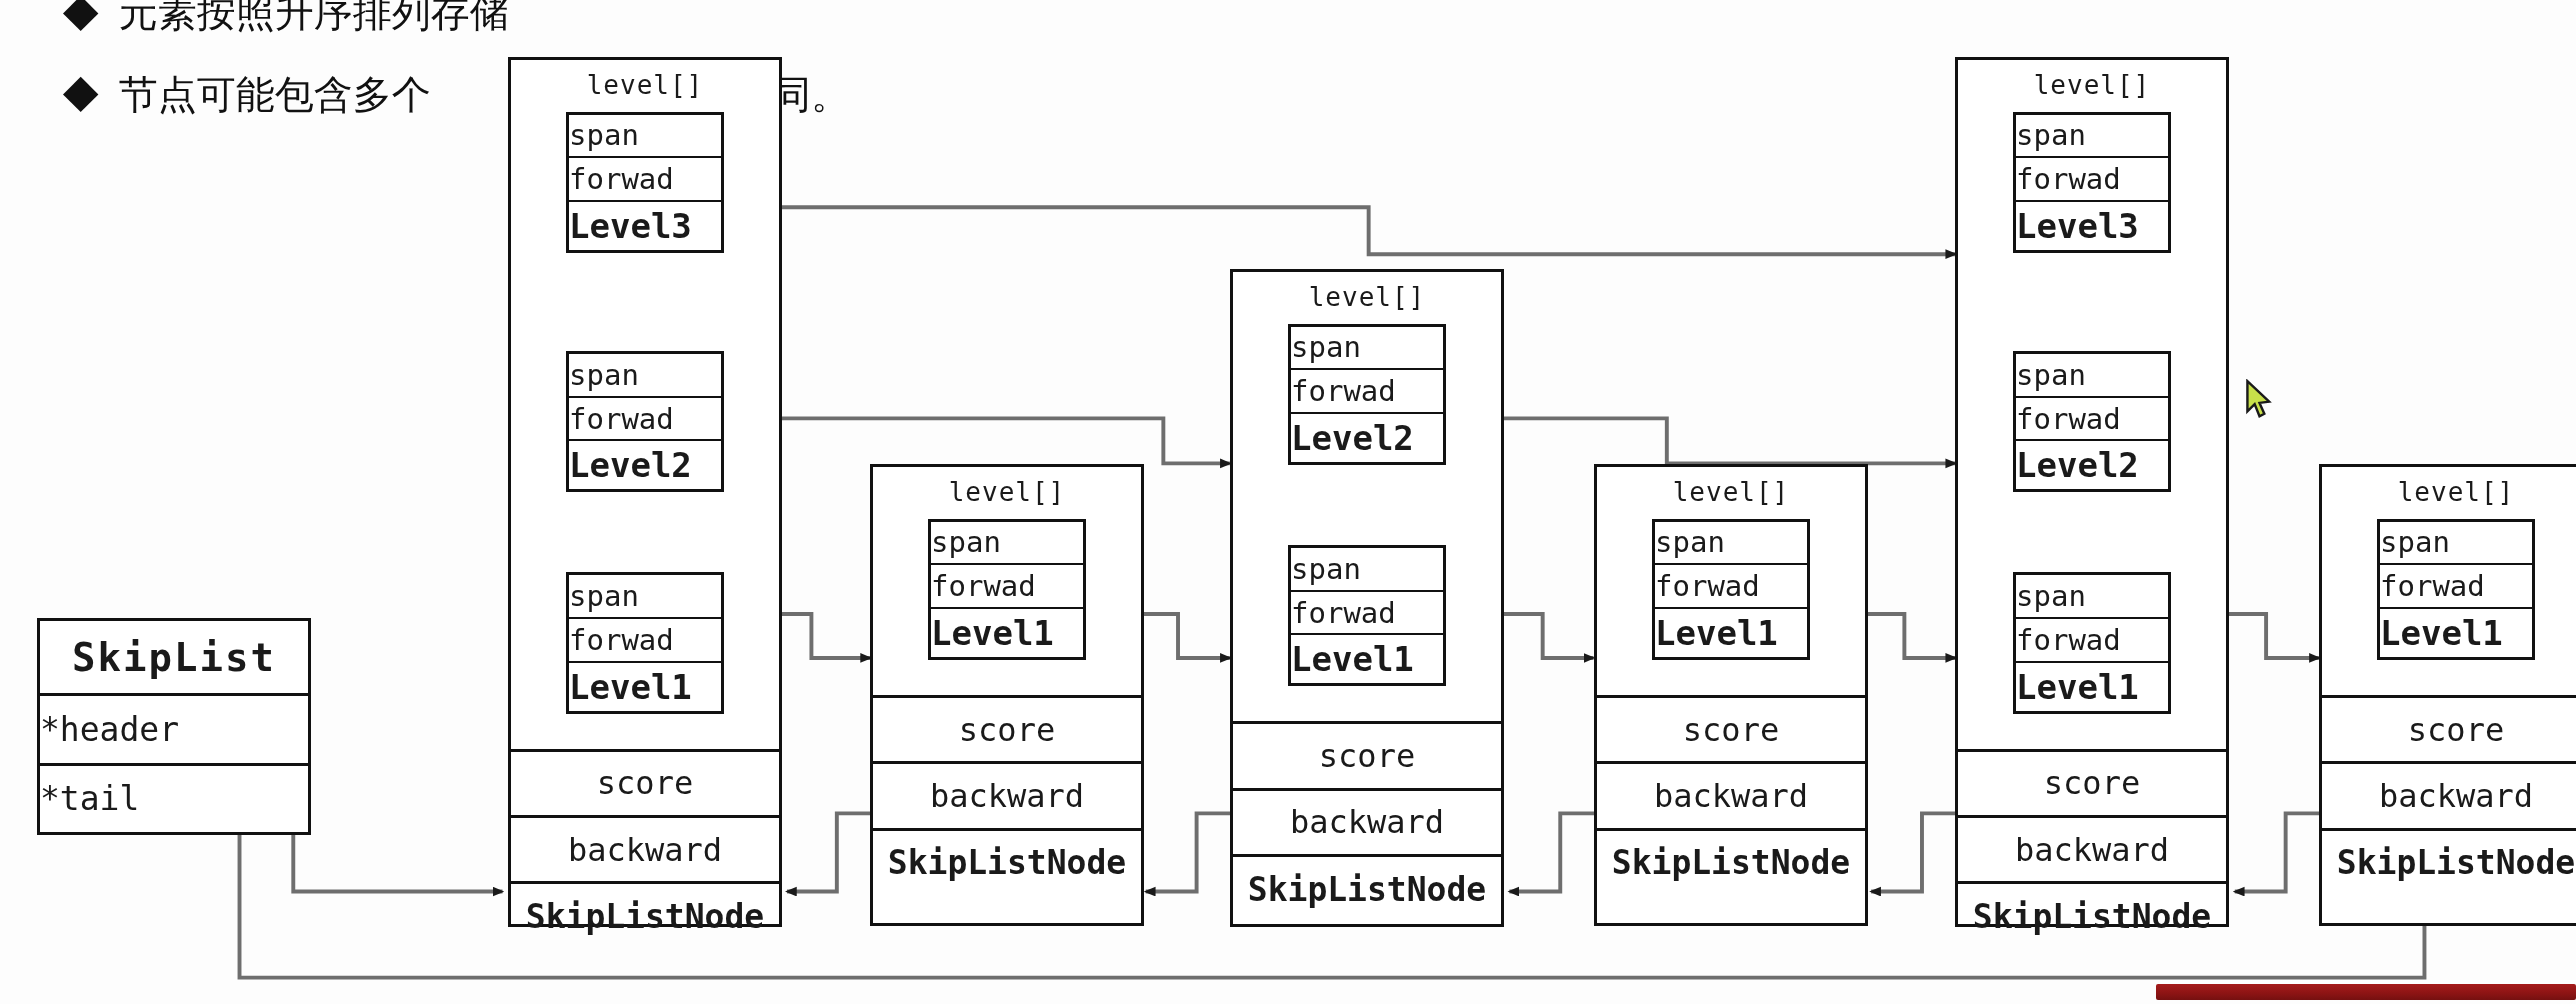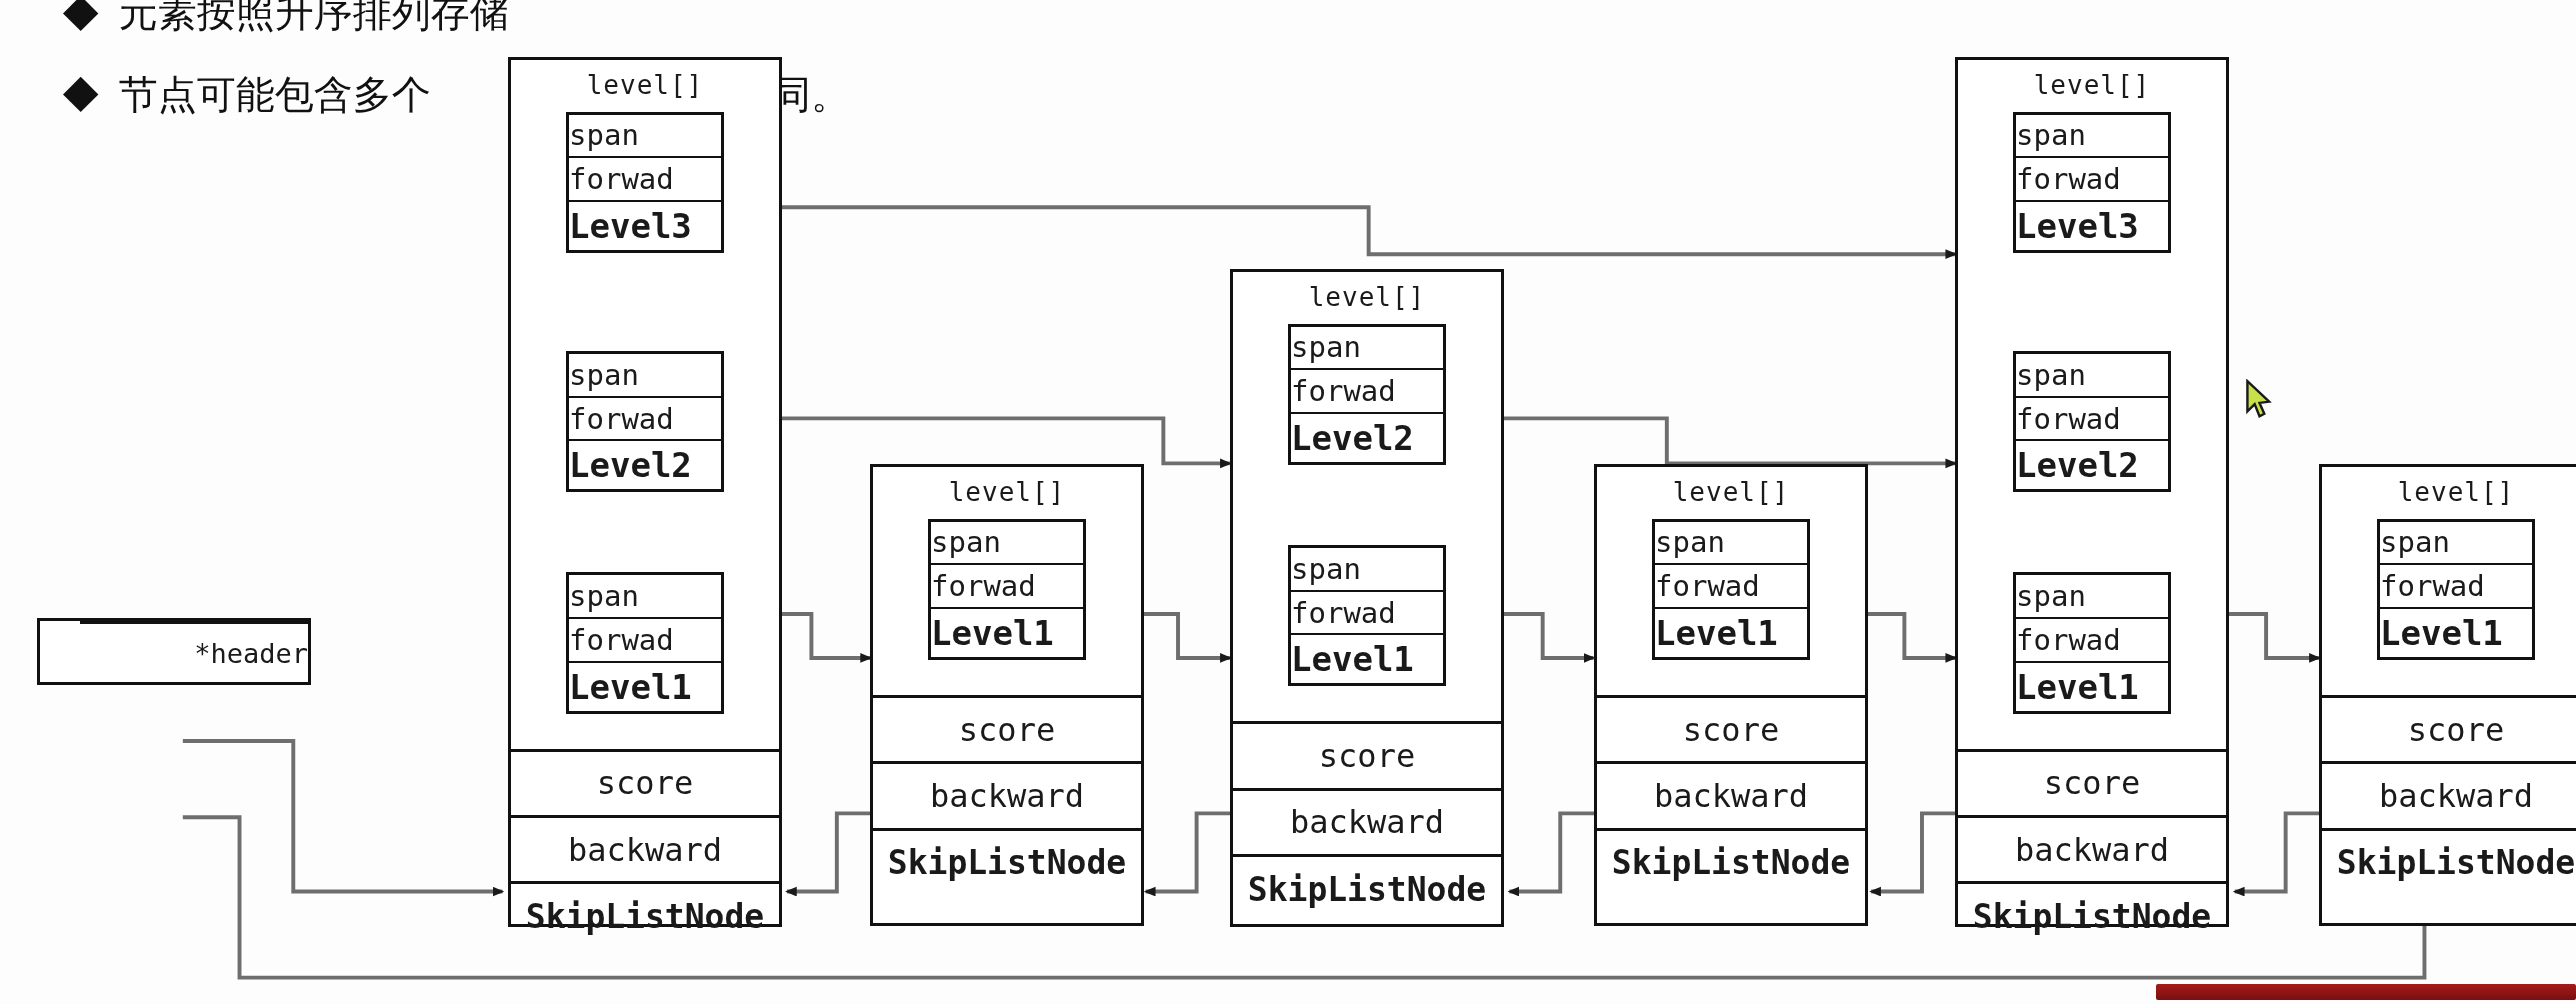--- a/index.html
+++ b/index.html
@@ -24,21 +24,21 @@
   .lvlbox div{font-size:29px;padding:3.9px 0;box-sizing:border-box;}
   .lvlbox .span-c{border-bottom:2.9px solid #111;}
   .lvlbox .fwd-c{border-bottom:2.9px solid #111;}
   .lvlbox .lv-c{font-weight:bold;font-size:34px;}
   .cell{font-size:32px;text-align:center;padding:12.7px 0;border-top:3.9px solid #111;box-sizing:border-box;}
   .cell.nodename{font-weight:bold;font-size:33px;}
 
   
   #skiplist{position:absolute;background:#fff;border:3.9px solid #111;box-sizing:border-box;z-index:6;}
   #skiplist .sl-head{font-size:39px;font-weight:bold;text-align:center;padding:13.7px 0;letter-spacing:2px;}
-  #skiplist .sl-row{font-size:27px;text-align:right;padding:13.7px 0;border-top:3.9px solid #111;margin-left:40px;}
+  #skiplist .sl-row{font-size:33px;text-align:left;padding:13.7px 0;border-top:3.9px solid #111;}
 
   
   #cursor{position:absolute;width:29px;height:43px;z-index:40;}
 
   
   #progress{position:absolute;z-index:30;background:linear-gradient(180deg,#a51b1b 0%,#8c1414 60%,#751010 100%);border-radius:2px;}
 </style>
 </head>
 <body>
 
@@ -86,21 +86,23 @@
 
       <path d="M900,832 L856,832 L856,912 L805,912" marker-end="url(#ah)"></path>
       <path d="M1268,832 L1224,832 L1224,912 L1172,912" marker-end="url(#ah)"></path>
       <path d="M1640,832 L1596,832 L1596,912 L1544,912" marker-end="url(#ah)"></path>
       <path d="M2010,832 L1966,832 L1966,912 L1914,912" marker-end="url(#ah)"></path>
       <path d="M2382,832 L2338,832 L2338,912 L2286,912" marker-end="url(#ah)"></path>
     </g>
   </svg>
 
   <div id="skiplist" style="left:37px;top:618px;width:274px;">
+    <div class="sl-head">SkipList</div>
     <div class="sl-row">*header</div>
+    <div class="sl-row">*tail</div>
   </div>
 
   <div class="node" id="node-1" style="left:508px;top:57px;width:274px;height:870px;">
     <div class="title">level[]</div>
     <div class="lvlbox" style="width:158px;margin-top:5.9px;">
       <div class="span-c">span</div>
       <div class="fwd-c">forwad</div>
       <div class="lv-c">Level3</div>
     </div>
     <div class="lvlbox" style="width:158px;margin-top:98px;">

